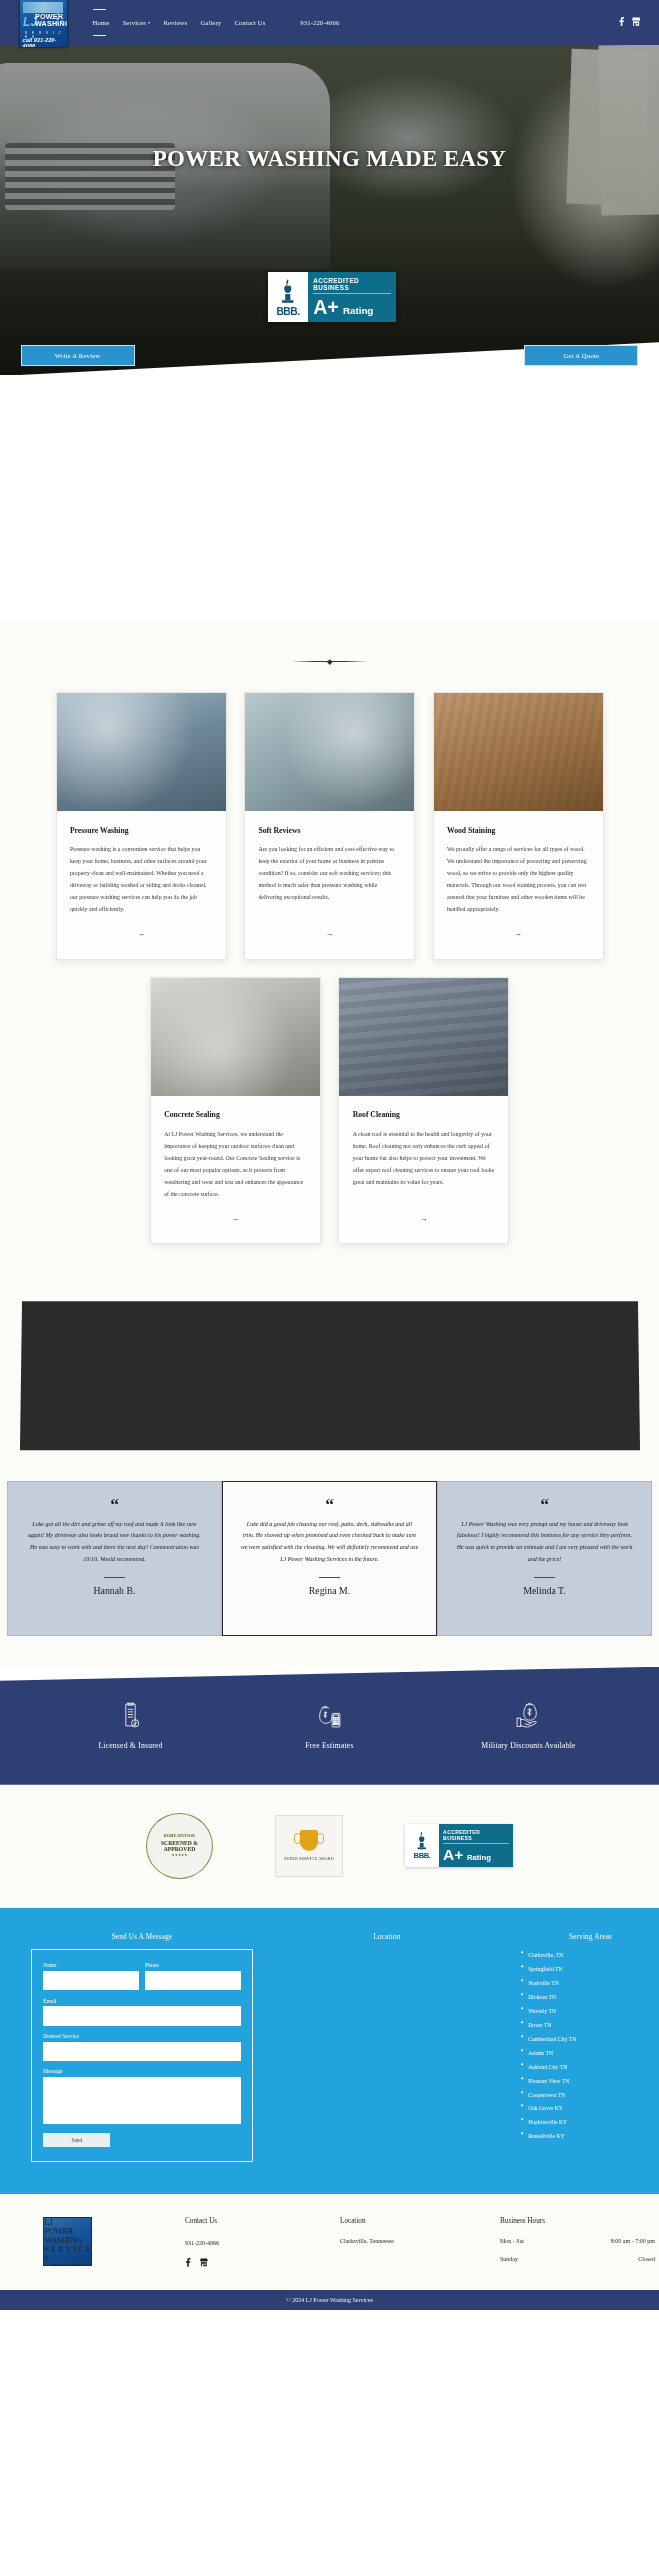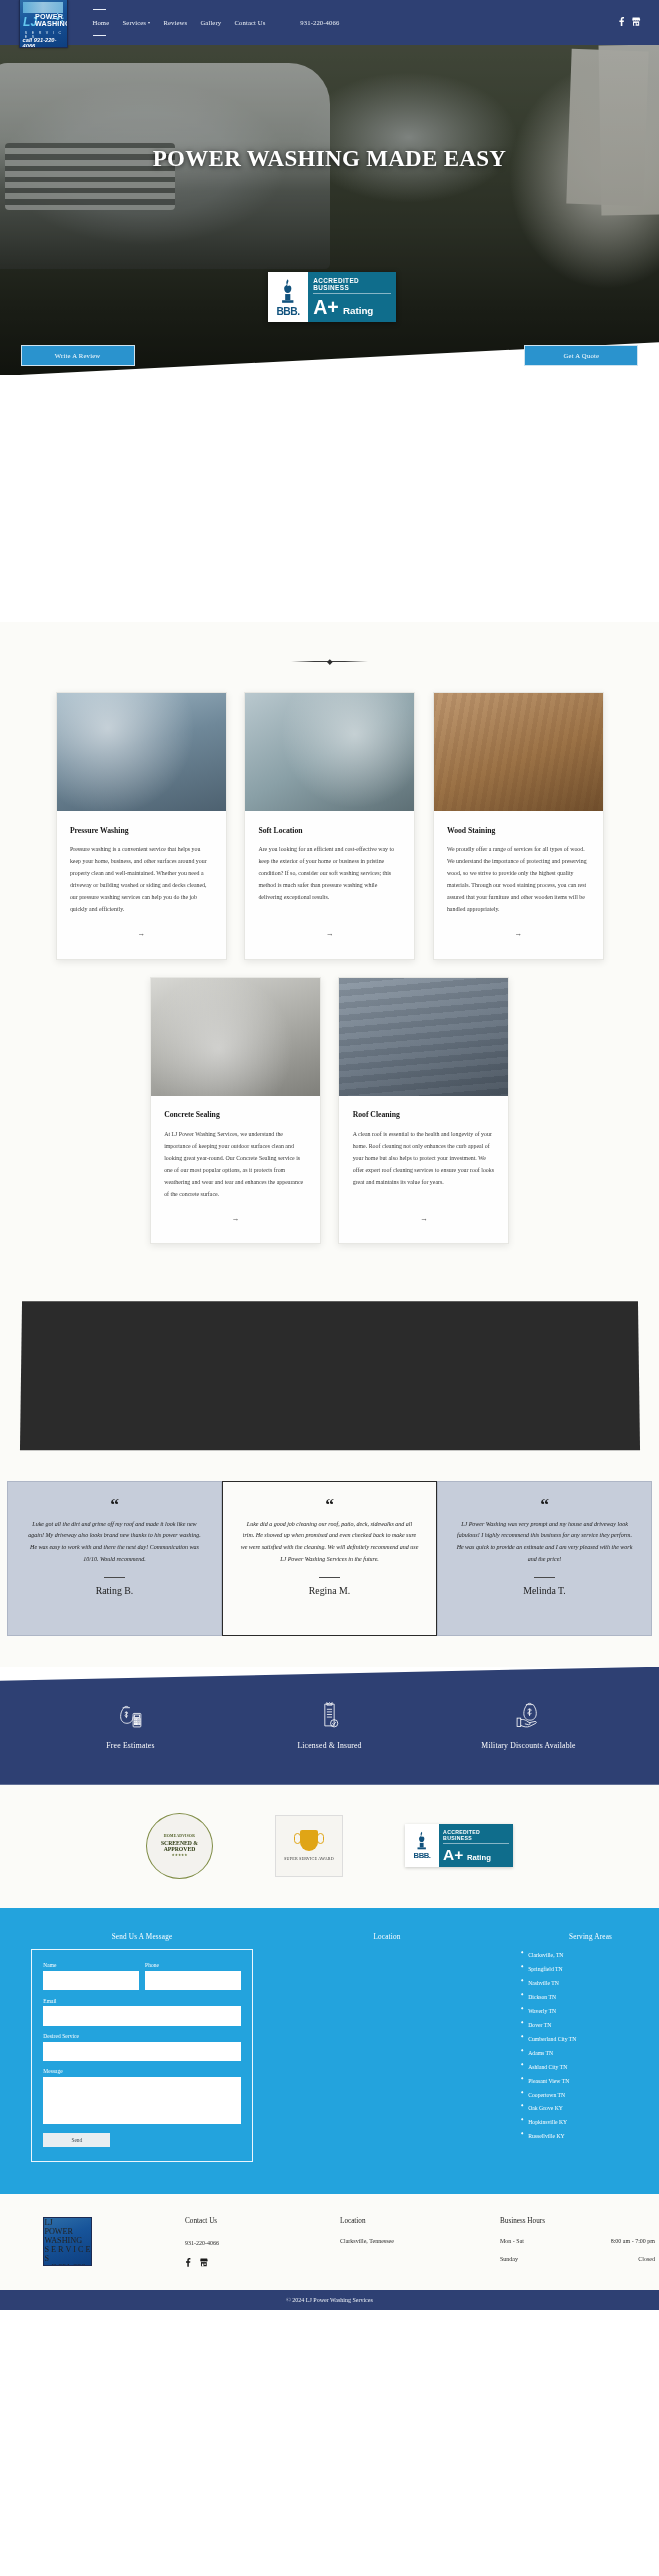--- a/index.html
+++ b/index.html
@@ -513,21 +513,21 @@
         <div class="card-body">
           <h3>Pressure Washing</h3>
           <p>Pressure washing is a convenient service that helps you keep your home, business, and other surfaces around your property clean and well-maintained. Whether you need a driveway or building washed or siding and decks cleaned, our pressure washing services can help you do the job quickly and efficiently.</p>
         </div>
         <div class="card-arrow">→</div>
       </div>
 
       <div class="card">
         <div class="card-img img-soft"></div>
         <div class="card-body">
-          <h3>Soft Location</h3>
+          <h3>Soft Reviews</h3>
           <p>Are you looking for an efficient and cost-effective way to keep the exterior of your home or business in pristine condition? If so, consider our soft washing services; this method is much safer than pressure washing while delivering exceptional results.</p>
         </div>
         <div class="card-arrow">→</div>
       </div>
 
       <div class="card">
         <div class="card-img img-wood"></div>
         <div class="card-body">
           <h3>Wood Staining</h3>
           <p>We proudly offer a range of services for all types of wood. We understand the importance of protecting and preserving wood, so we strive to provide only the highest quality materials. Through our wood staining process, you can rest assured that your furniture and other wooden items will be handled appropriately.</p>
@@ -558,37 +558,50 @@
 
   <div class="gallery-band">
     <div class="gallery-inner"></div>
   </div>
 
   <div class="testimonials">
     <div class="tcard grey">
       <div class="tmark">“</div>
       <div class="tquote">Luke got all the dirt and grime off my roof and made it look like new again! My driveway also looks brand new thanks to his power washing. He was easy to work with and there the next day! Communication was 10/10. Would recommend.</div>
       <div class="tdash"></div>
-      <div class="tname">Rating B.</div>
+      <div class="tname">Hannah B.</div>
     </div>
     <div class="tcard white">
       <div class="tmark">“</div>
       <div class="tquote">Luke did a good job cleaning our roof, patio, deck, sidewalks and all trim. He showed up when promised and even checked back to make sure we were satisfied with the cleaning. We will definitely recommend and use LJ Power Washing Services in the future.</div>
       <div class="tdash"></div>
       <div class="tname">Regina M.</div>
     </div>
     <div class="tcard grey">
       <div class="tmark">“</div>
       <div class="tquote">LJ Power Washing was very prompt and my house and driveway look fabulous! I highly recommend this business for any service they perform. He was quick to provide an estimate and I am very pleased with the work and the price!</div>
       <div class="tdash"></div>
       <div class="tname">Melinda T.</div>
     </div>
   </div>
 
   <div class="feature-strip">
+    <div class="feat">
+      <div class="fi">
+        <svg width="24" height="28" viewBox="0 0 46 54" fill="none" stroke="#fff" stroke-width="1.6">
+          <path d="M13 6h18v42H13z"></path>
+          <path d="M17 3l2.5 3L22 3l2.5 3L27 3v5H17z"></path>
+          <path d="M17 16h10M17 21h10M17 26h10M17 31h10"></path>
+          <circle cx="31" cy="43" r="7"></circle>
+          <path d="M27.6 43l2.4 2.4 4.4-4.6"></path>
+        </svg>
+      </div>
+      <div class="flabel">Licensed &amp; Insured</div>
+    </div>
+
     <div class="feat">
       <div class="fi">
         <svg width="25" height="27" viewBox="0 0 48 52" fill="none" stroke="#fff" stroke-width="1.6">
           <path d="M12 10c2-2 6-2 8 0M11 11l-2 3c-3 5-4 9-4 14 0 8 5 13 12 13s12-5 12-13"></path>
           <path d="M9 11h14"></path>
           <path d="M16 19v12M13.5 21.5c0-1.5 1.2-2.4 2.5-2.4s2.5.9 2.5 2.4-5 2.5-5 4.3 1.2 2.6 2.5 2.6 2.5-1 2.5-2.6"></path>
           <rect x="29" y="22" width="15" height="26" rx="1.6"></rect>
           <rect x="31.5" y="25" width="10" height="5"></rect>
           <g>
             <rect x="31.5" y="32" width="2.6" height="2.6"></rect>
@@ -597,33 +610,20 @@
             <rect x="31.5" y="36.5" width="2.6" height="2.6"></rect>
               <rect x="35.7" y="36.5" width="2.6" height="2.6"></rect>
               <rect x="39.9" y="36.5" width="2.6" height="2.6"></rect>
             <rect x="31.5" y="41" width="2.6" height="2.6"></rect>
               <rect x="35.7" y="41" width="2.6" height="2.6"></rect>
               <rect x="39.9" y="41" width="2.6" height="2.6"></rect>
           </g>
         </svg>
       </div>
       <div class="flabel">Free Estimates</div>
-    </div>
-
-    <div class="feat">
-      <div class="fi">
-        <svg width="24" height="28" viewBox="0 0 46 54" fill="none" stroke="#fff" stroke-width="1.6">
-          <path d="M13 6h18v42H13z"></path>
-          <path d="M17 3l2.5 3L22 3l2.5 3L27 3v5H17z"></path>
-          <path d="M17 16h10M17 21h10M17 26h10M17 31h10"></path>
-          <circle cx="31" cy="43" r="7"></circle>
-          <path d="M27.6 43l2.4 2.4 4.4-4.6"></path>
-        </svg>
-      </div>
-      <div class="flabel">Licensed &amp; Insured</div>
     </div>
 
     <div class="feat">
       <div class="fi">
         <svg width="27" height="28" viewBox="0 0 52 54" fill="none" stroke="#fff" stroke-width="1.6">
           <path d="M24 6c2-2 6-2 8 0M23 7l-2 3c-3 5-4 9-4 14 0 8 5 13 12 13s12-5 12-13c0-5-1-9-4-14l-2-3"></path>
           <path d="M21 7h14"></path>
           <path d="M28 15v14M25 18c0-1.7 1.4-2.7 3-2.7s3 1 3 2.7-6 2.8-6 4.9 1.4 2.9 3 2.9 3-1.1 3-2.9"></path>
           <rect x="4" y="33" width="7" height="16"></rect>
           <path d="M11 36c4-1 8 0 11 2l6 4c2 1.5.6 4.3-1.8 3.8L19 44"></path>

